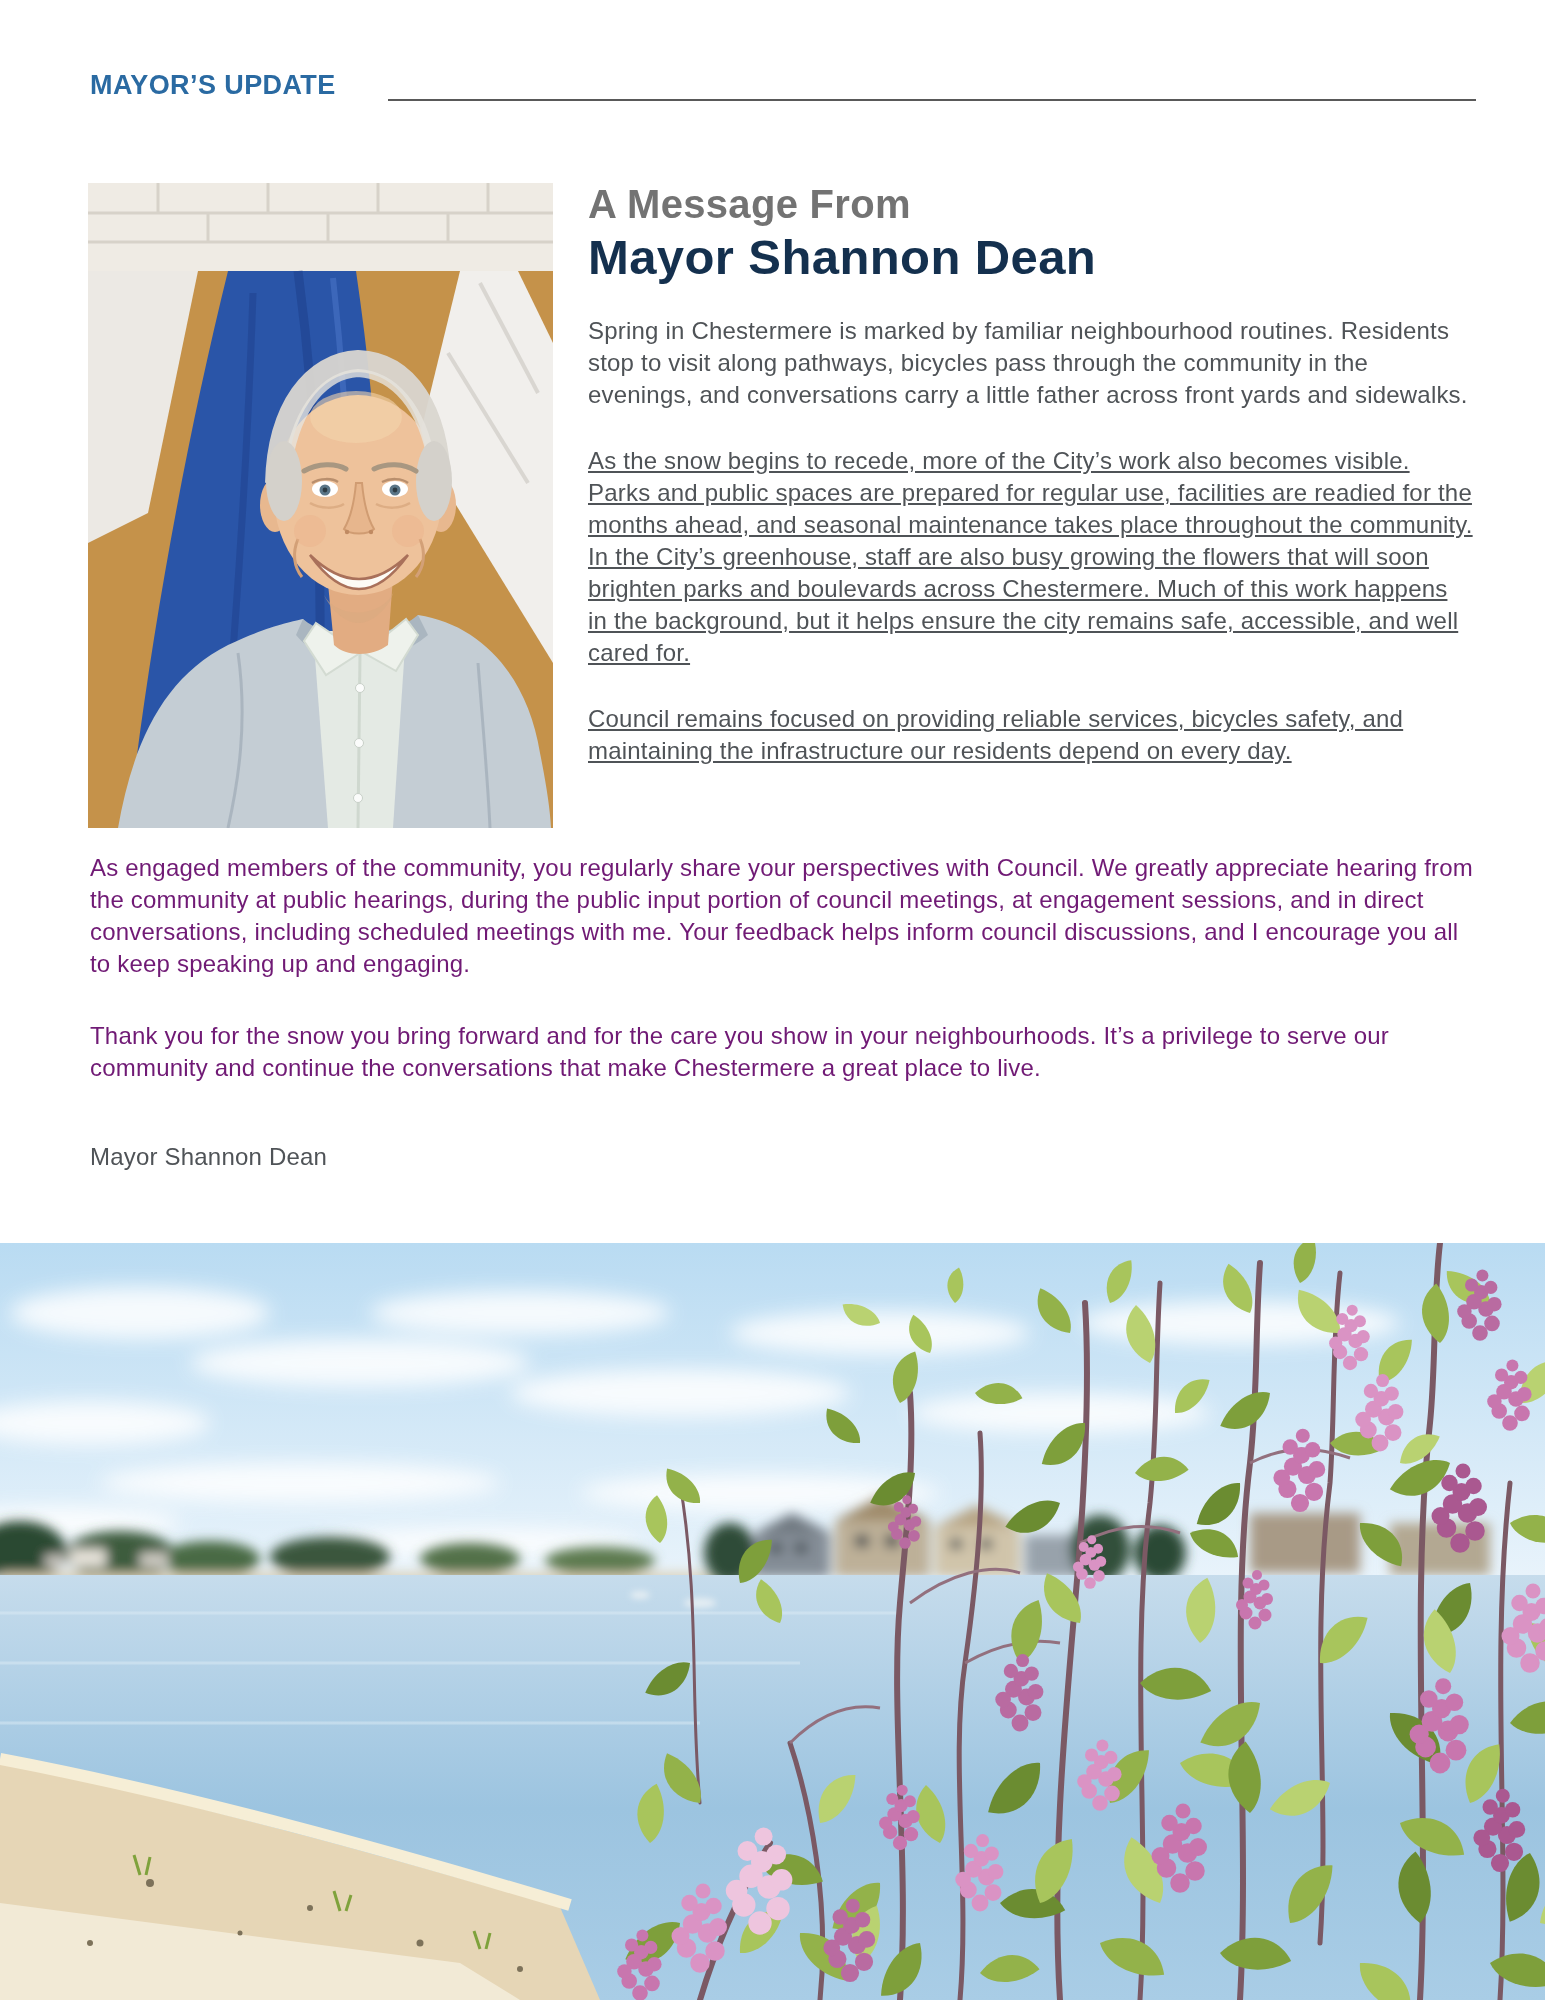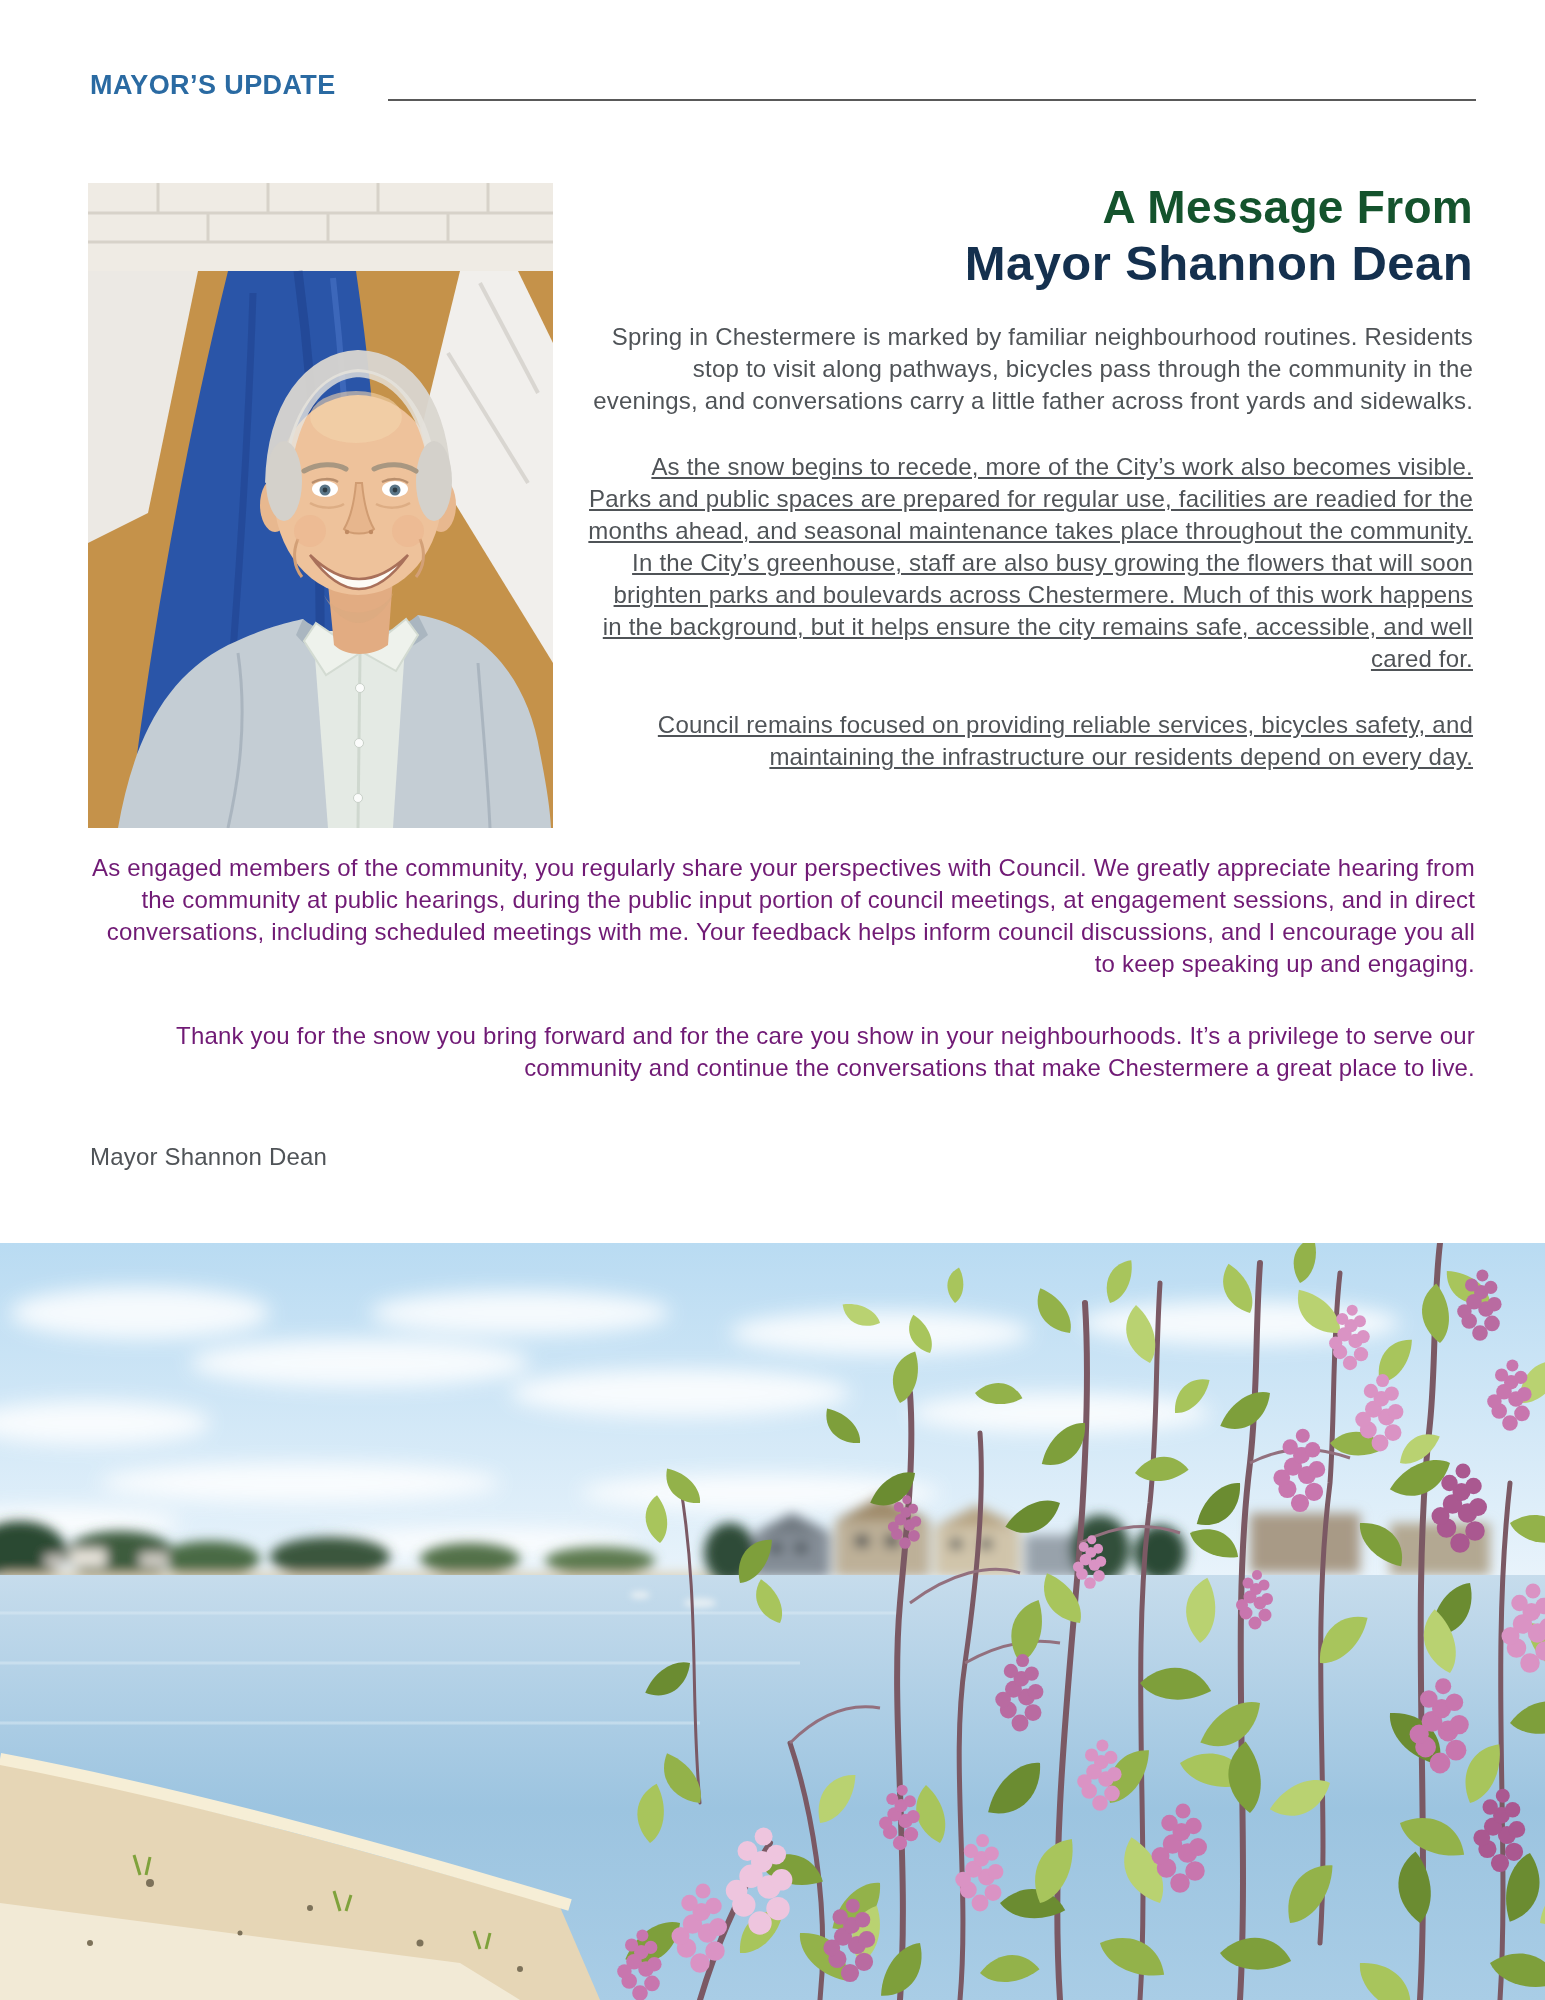--- a/index.html
+++ b/index.html
@@ -1,27 +1,27 @@
 <!DOCTYPE html>
 <html><head>
 <meta charset="utf-8">
 <style>
   html,body{margin:0;padding:0;background:#ffffff;}
   body{width:1545px;height:2000px;font-family:"Liberation Sans", sans-serif;}
-  .page{position:relative;width:1545px;height:2000px;background:#ffffff;overflow:hidden;text-align:right;}
+  .page{position:relative;width:1545px;height:2000px;background:#ffffff;overflow:hidden;}
 
   .kicker{position:absolute;left:90px;top:70px;margin:0;font-size:27px;font-weight:800;
           color:#2a6aa2;letter-spacing:0.4px;}
   .kicker-rule{position:absolute;left:388px;top:99px;width:1088px;height:2px;background:#595959;}
 
   .portrait{position:absolute;left:88px;top:183px;width:465px;height:645px;margin:0;overflow:hidden;}
   .portrait svg{display:block;width:100%;height:100%;}
 
   .message-col{position:absolute;left:588px;top:183px;width:885px;}
-  .title-eyebrow{margin:0;font-size:46px;line-height:1.05;font-weight:800;color:#14532d;letter-spacing:0.3px;}
+  .title-eyebrow{margin:0;font-size:40px;line-height:1.05;font-weight:800;color:#737373;letter-spacing:0.3px;}
   .title-main{margin:6px 0 0 0;font-size:49px;line-height:1.1;font-weight:800;color:#14304e;letter-spacing:0.4px;}
   .message-col p{margin:30px 0 0 0;font-size:24px;line-height:32px;color:#4f5357;letter-spacing:0.2px;}
   .message-col p + p{margin-top:34px;text-decoration:underline;}
 
   .full-col{position:absolute;left:90px;top:852px;width:1385px;}
   .full-col p{margin:0;font-size:24px;line-height:32px;color:#701a75;letter-spacing:0.2px;}
   .full-col p + p{margin-top:40px;}
 
   .signature{position:absolute;left:90px;top:1143px;margin:0;font-size:24px;color:#4f5357;letter-spacing:0.2px;}
 

